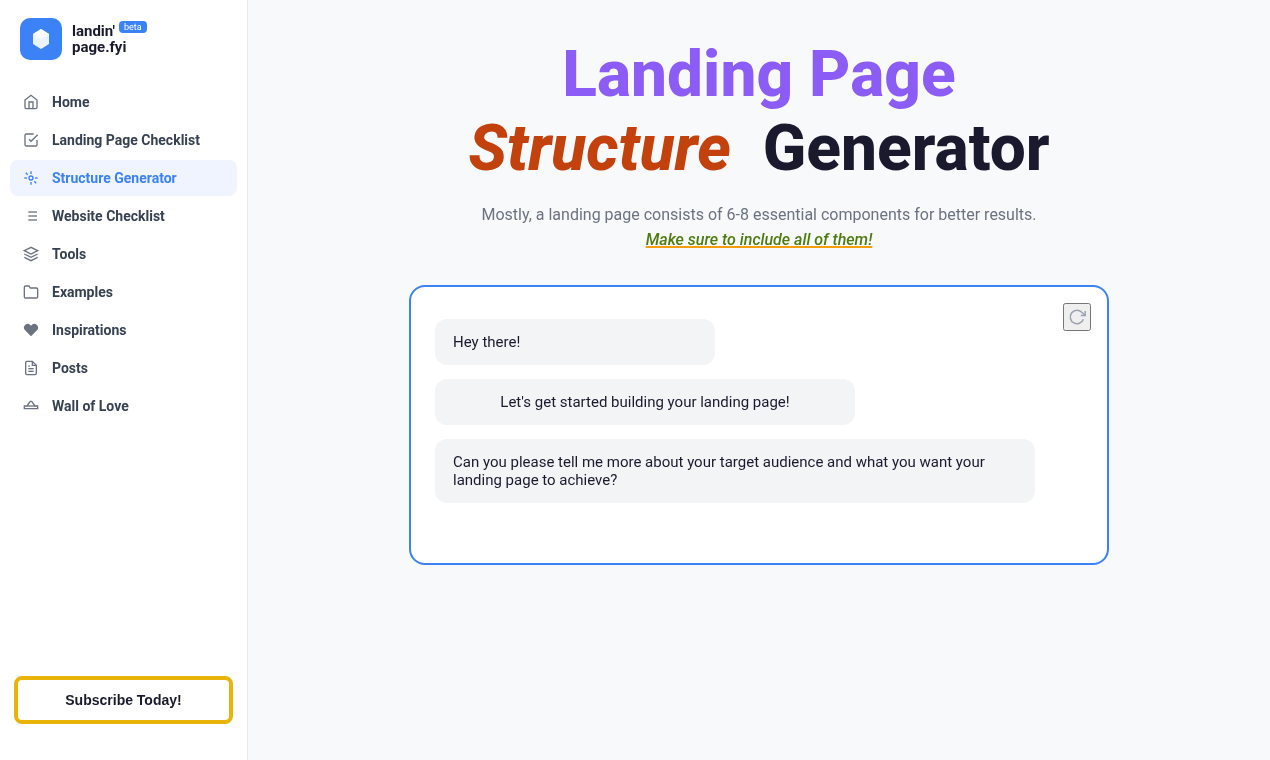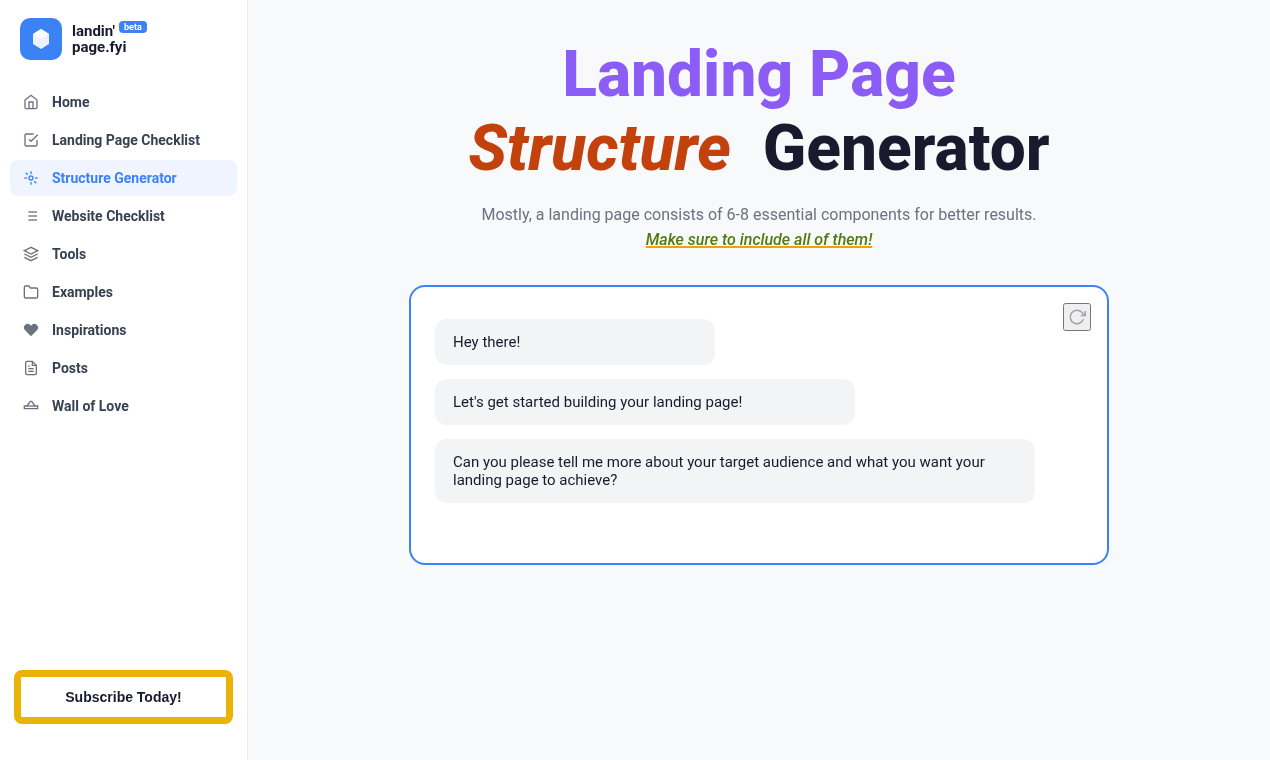--- a/index.html
+++ b/index.html
@@ -61,21 +61,21 @@
     .logo-line2 {
       font-size: 15px;
       font-weight: 700;
       color: #1a1a2e;
     }
 
     .beta-badge {
       background: #3b82f6;
       color: white;
       font-size: 9px;
-      font-weight: 700;
+      font-weight: 400;
       padding: 1px 5px;
       border-radius: 4px;
       margin-left: 4px;
       vertical-align: super;
     }
 
     .nav-menu {
       flex: 1;
       padding: 0 10px;
     }
@@ -114,21 +114,21 @@
     }
 
     .sidebar-footer {
       padding: 16px 14px;
     }
 
     .subscribe-btn {
       width: 100%;
       padding: 12px 16px;
       background: white;
-      border: 7px solid #eab308;
+      border: 4px solid #eab308;
       border-radius: 8px;
       font-size: 14px;
       font-weight: 600;
       color: #1a1a2e;
       cursor: pointer;
       transition: background 0.15s;
     }
 
     
     .main-content {
@@ -222,20 +222,21 @@
       display: inline-block;
       max-width: 85%;
     }
 
     .chat-bubble.short {
       max-width: 280px;
     }
 
     .chat-bubble.medium {
       max-width: 420px;
+      text-align: center;
     }
 
     .chat-bubble.long {
       max-width: 600px;
     }
   </style>
 </head>
 <body>
 
 <aside class="sidebar">

